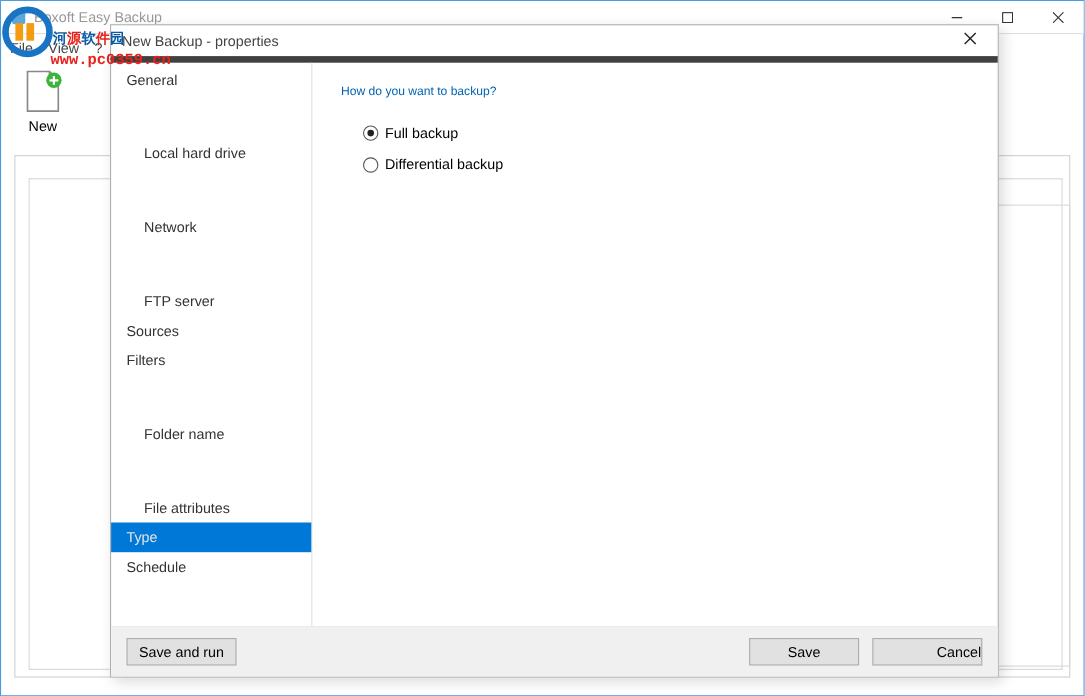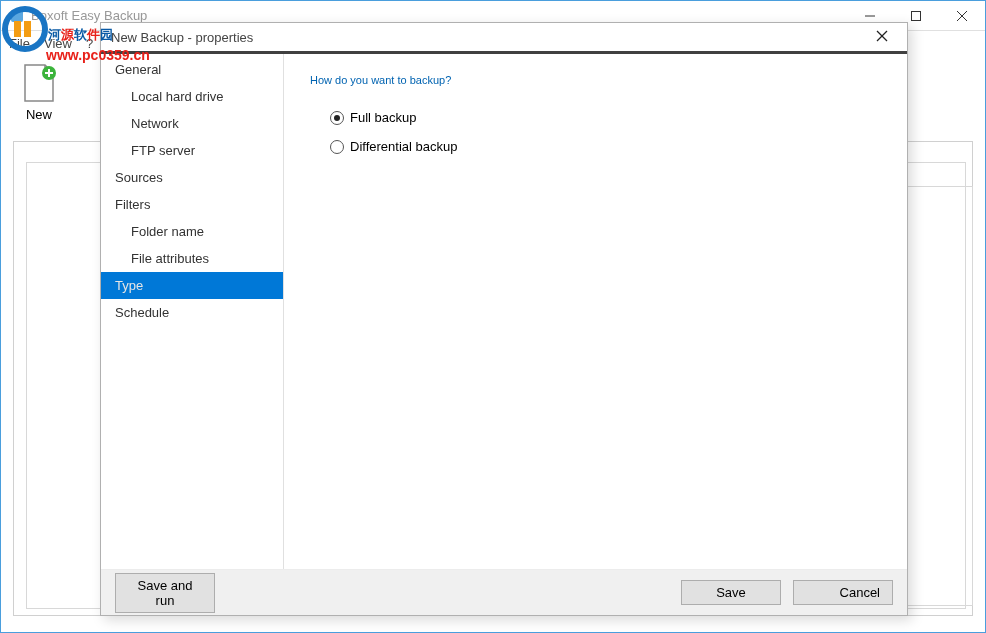--- a/index.html
+++ b/index.html
@@ -127,21 +127,21 @@
     }
     .watermark .wm-text1 .b { color: #0a5aa5; }
     .watermark .wm-text1 .r { color: #e8211a; }
     .watermark .wm-text2 {
       position: absolute;
       top: 42px;
       left: 46px;
       color: #e8211a;
       font-size: 14px;
       font-weight: bold;
-      font-family: Liberation Sans, sans-serif;
+      font-family: Liberation Mono, monospace;
     }
 
     
     .dialog {
       position: absolute;
       top: 22px;
       left: 100px;
       width: 808px;
       height: 594px;
       background: #fff;
@@ -161,35 +161,36 @@
     .dialog-titlebar .dlg-title { flex: 1; }
     .dialog-close {
       width: 30px;
       text-align: center;
       font-size: 16px;
       color: #333;
     }
     .dialog-body {
       flex: 1;
       display: flex;
-      border-top: 3px solid #404040;
+      border-top: 6px solid #404040;
       border-bottom: 1px solid #ececec;
     }
     .dialog-sidebar {
       width: 183px;
       border-right: 1px solid #e0e0e0;
       padding-top: 2px;
     }
     .nav-item {
       padding: 6px 10px 6px 14px;
       color: #333;
       cursor: pointer;
     }
     .nav-item.sub {
       padding-left: 30px;
+      margin-top: 40px;
     }
     .nav-item.selected {
       background: #0078d7;
       color: #e5e5e5;
     }
     .dialog-content {
       flex: 1;
       padding: 20px 26px;
     }
     .content-heading {
@@ -224,21 +225,21 @@
     .dialog-footer {
       height: 45px;
       background: #f0f0f0;
       display: flex;
       align-items: center;
       padding: 0 14px;
     }
     .dlg-btn {
       background: #e1e1e1;
       border: 1px solid #adadad;
-      padding: 4px 12px;
+      padding: 4px 0;
       width: 100px;
       text-align: center;
       cursor: pointer;
     }
     .dlg-footer-spacer { flex: 1; }
     .dialog-footer .dlg-btn + .dlg-btn { margin-left: 12px; text-align: right; }
   </style>
 </head>
 <body>
 

